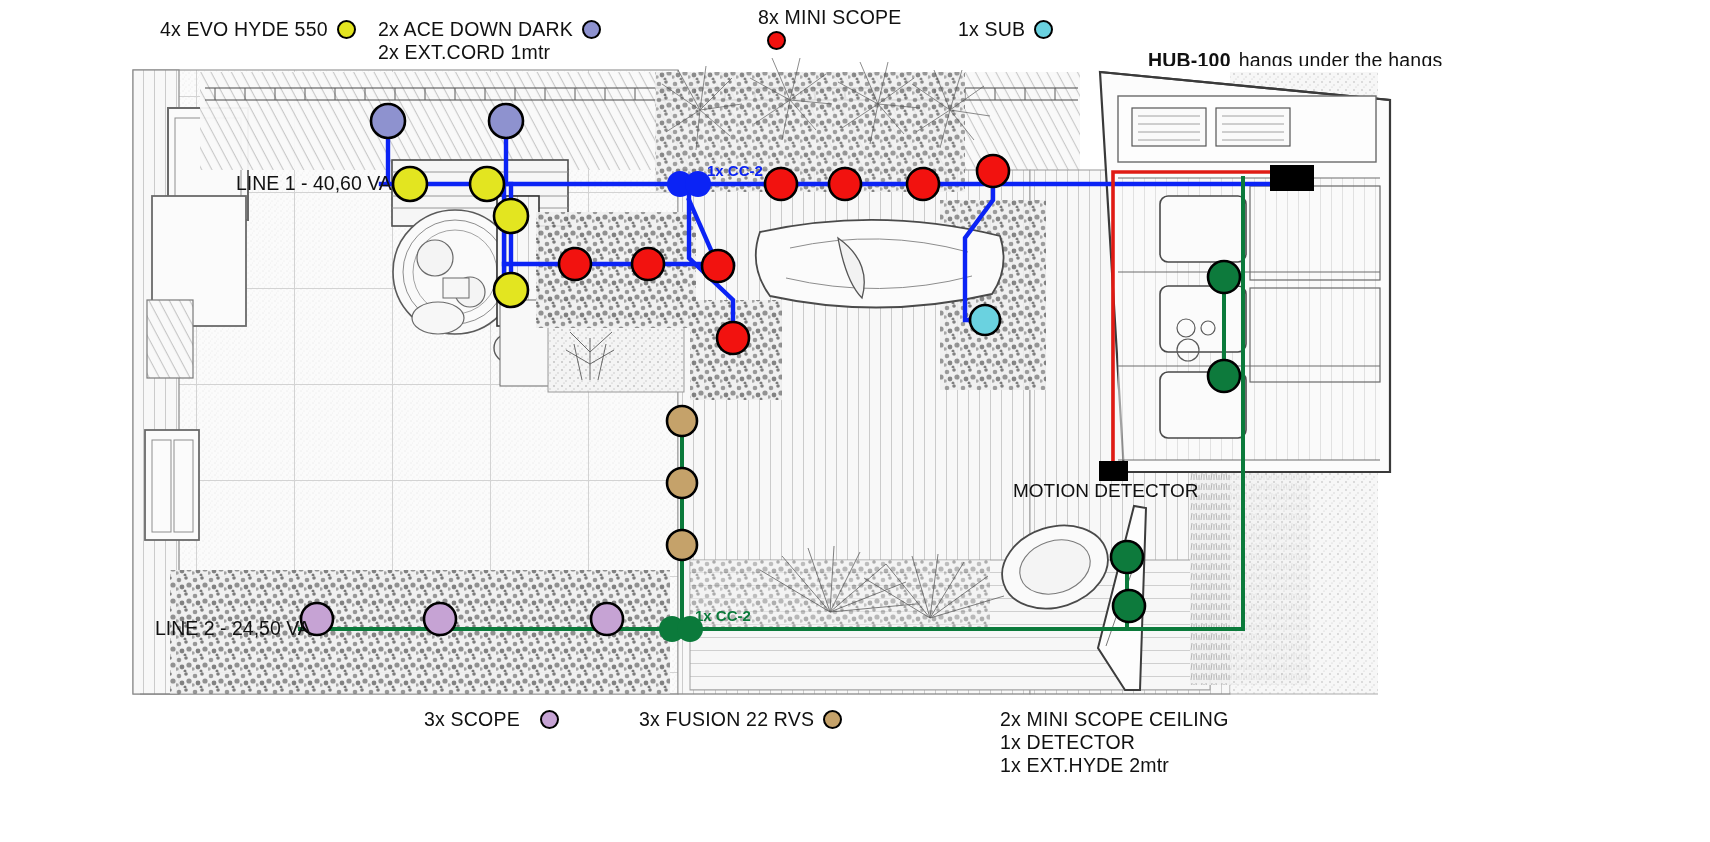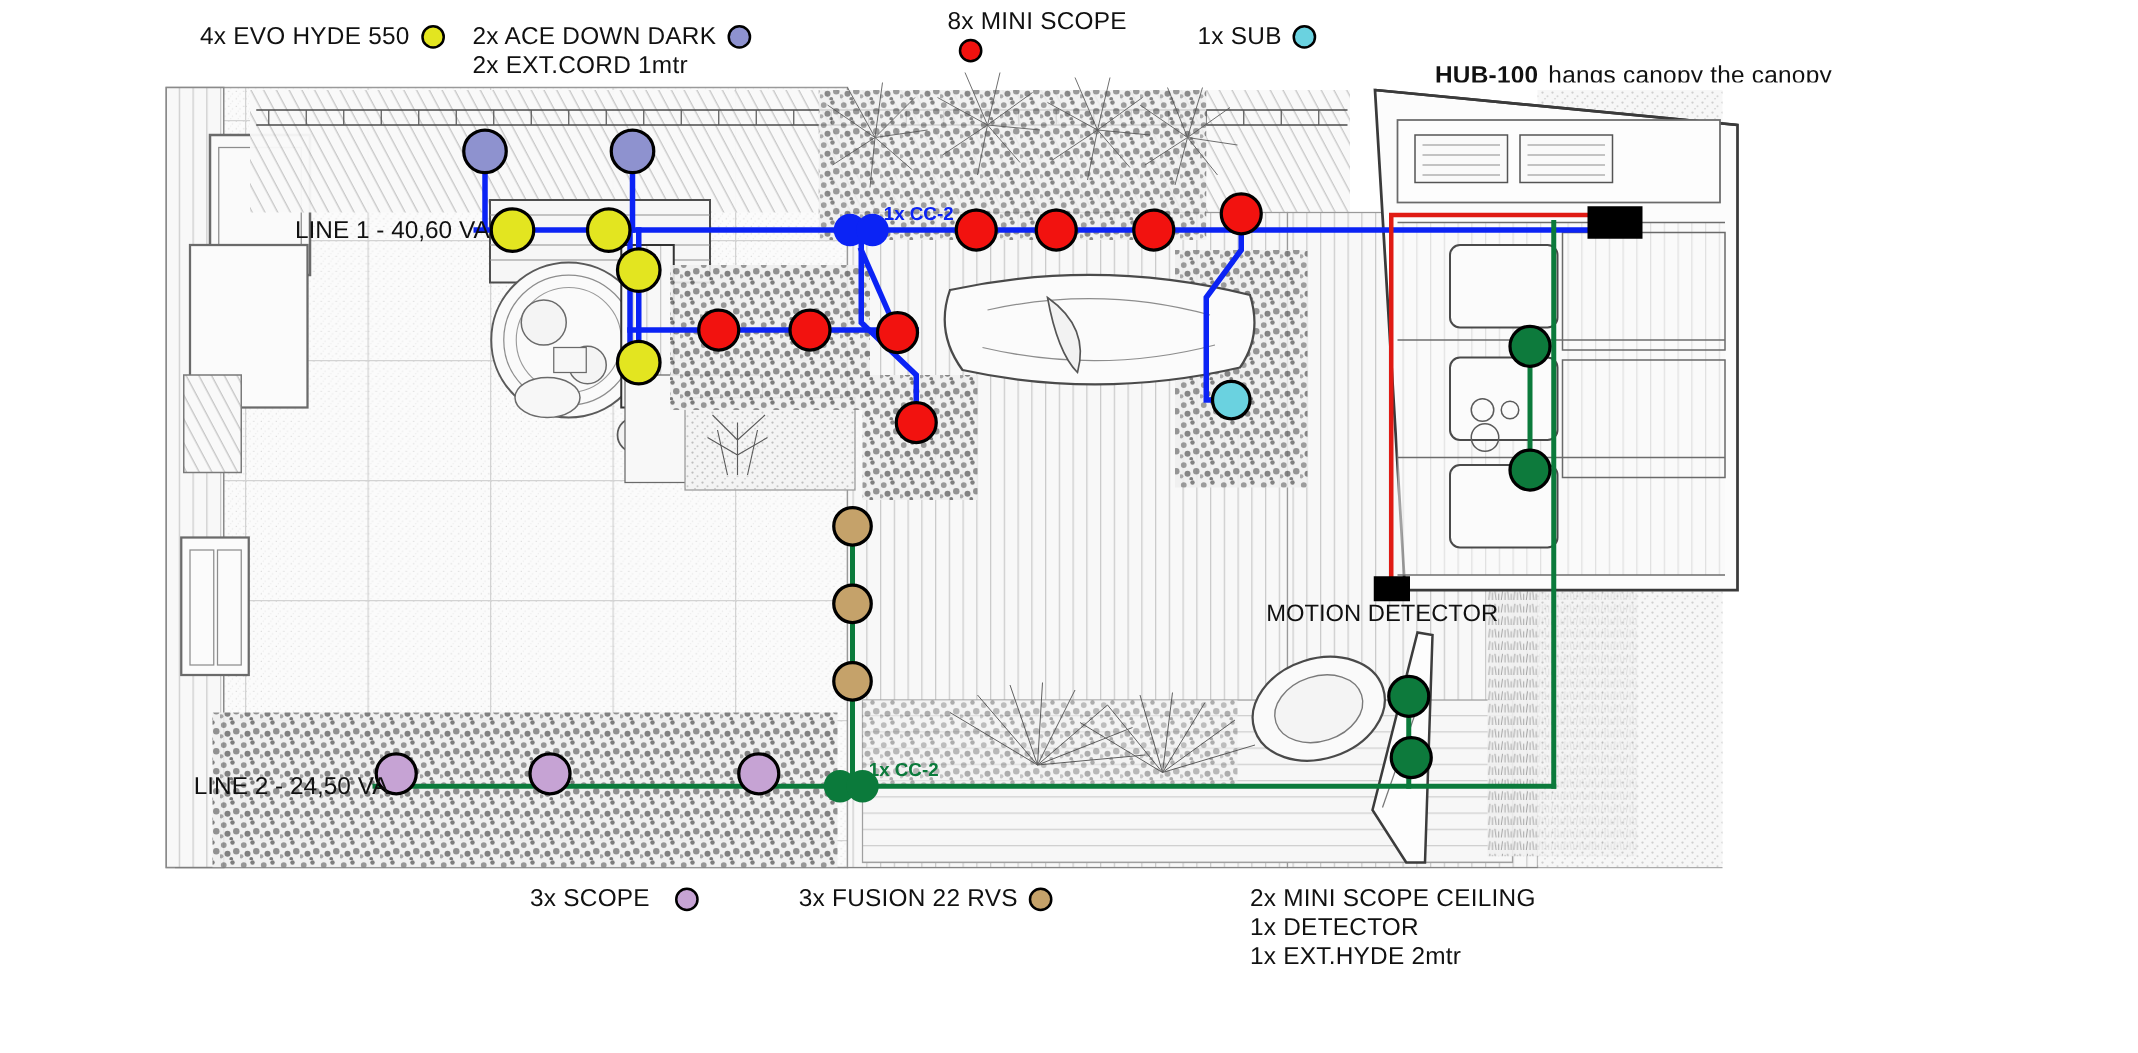--- a/index.html
+++ b/index.html
@@ -58,21 +58,21 @@
 
   <div class="legend-item" style="left:958px;top:18px;justify-content:flex-end;">
     <div class="legend-lines">
       <span class="legend-txt">1x SUB</span>
     </div>
     <span class="swatch sw-gap" id="sw-sub" style="background: rgb(106, 210, 224);"></span>
   </div>
 
   <div class="legend-item" style="left:1148px;top:33px;margin-top:16px;">
     <span class="legend-txt bold">HUB-100</span>
-    <span class="legend-txt" style="margin-left:8px;">hangs canopy the canopy</span>
+    <span class="legend-txt" style="margin-left:8px;">hangs under the hangs</span>
   </div>
 
   <div class="legend-item" style="left:424px;top:708px;gap:11px;">
     <div class="legend-lines">
       <span class="legend-txt">3x SCOPE</span>
     </div>
     <span class="swatch sw-gap" id="sw-scope" style="background: rgb(198, 163, 212);"></span>
   </div>
 
   <div class="legend-item" style="left:639px;top:708px;justify-content:space-between;">

